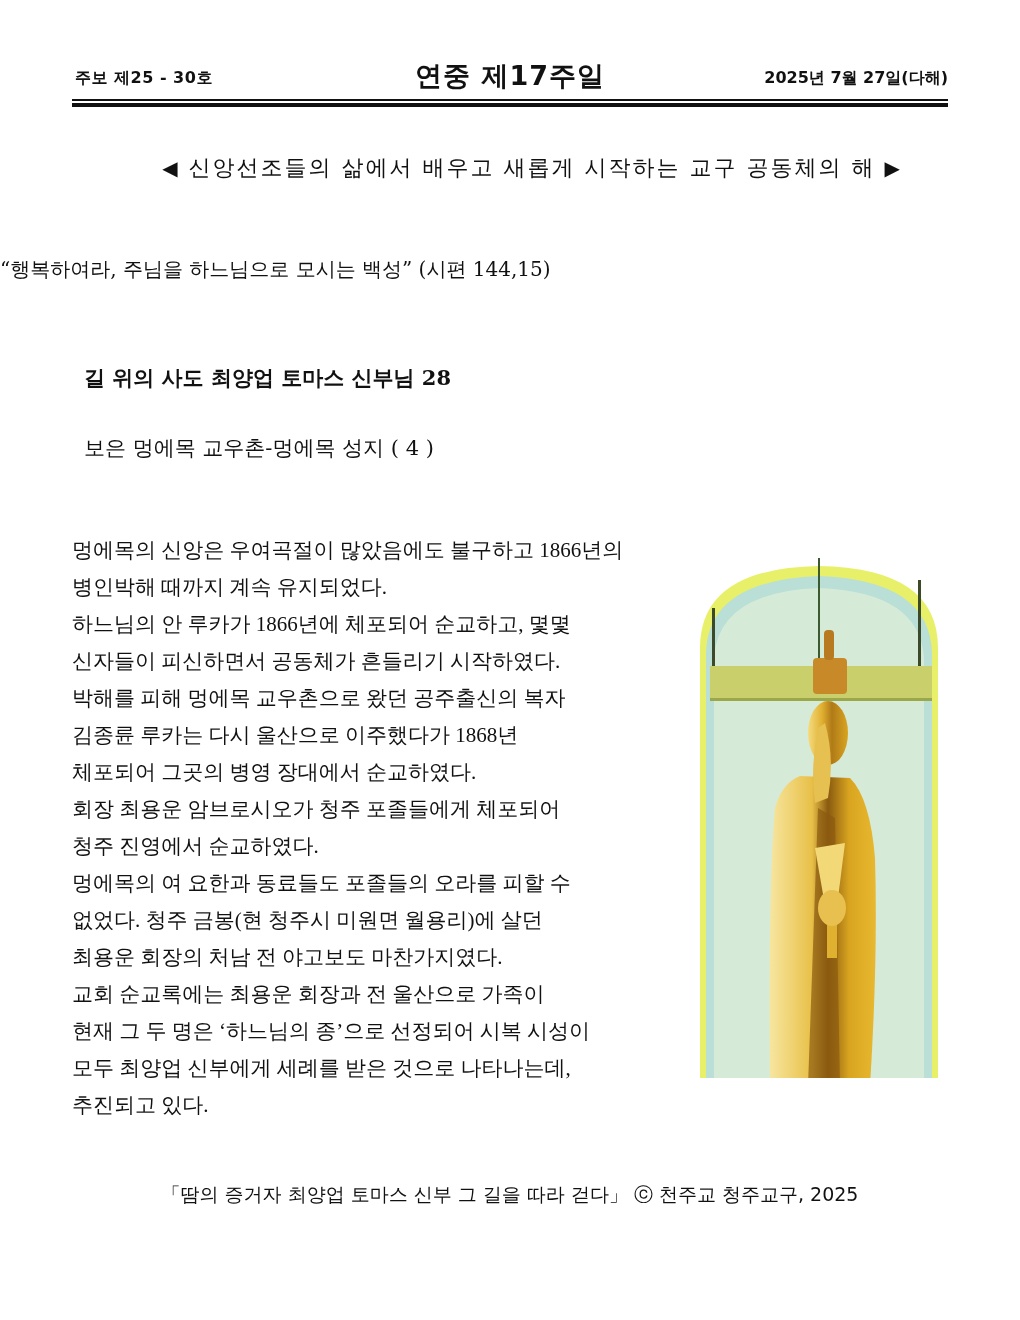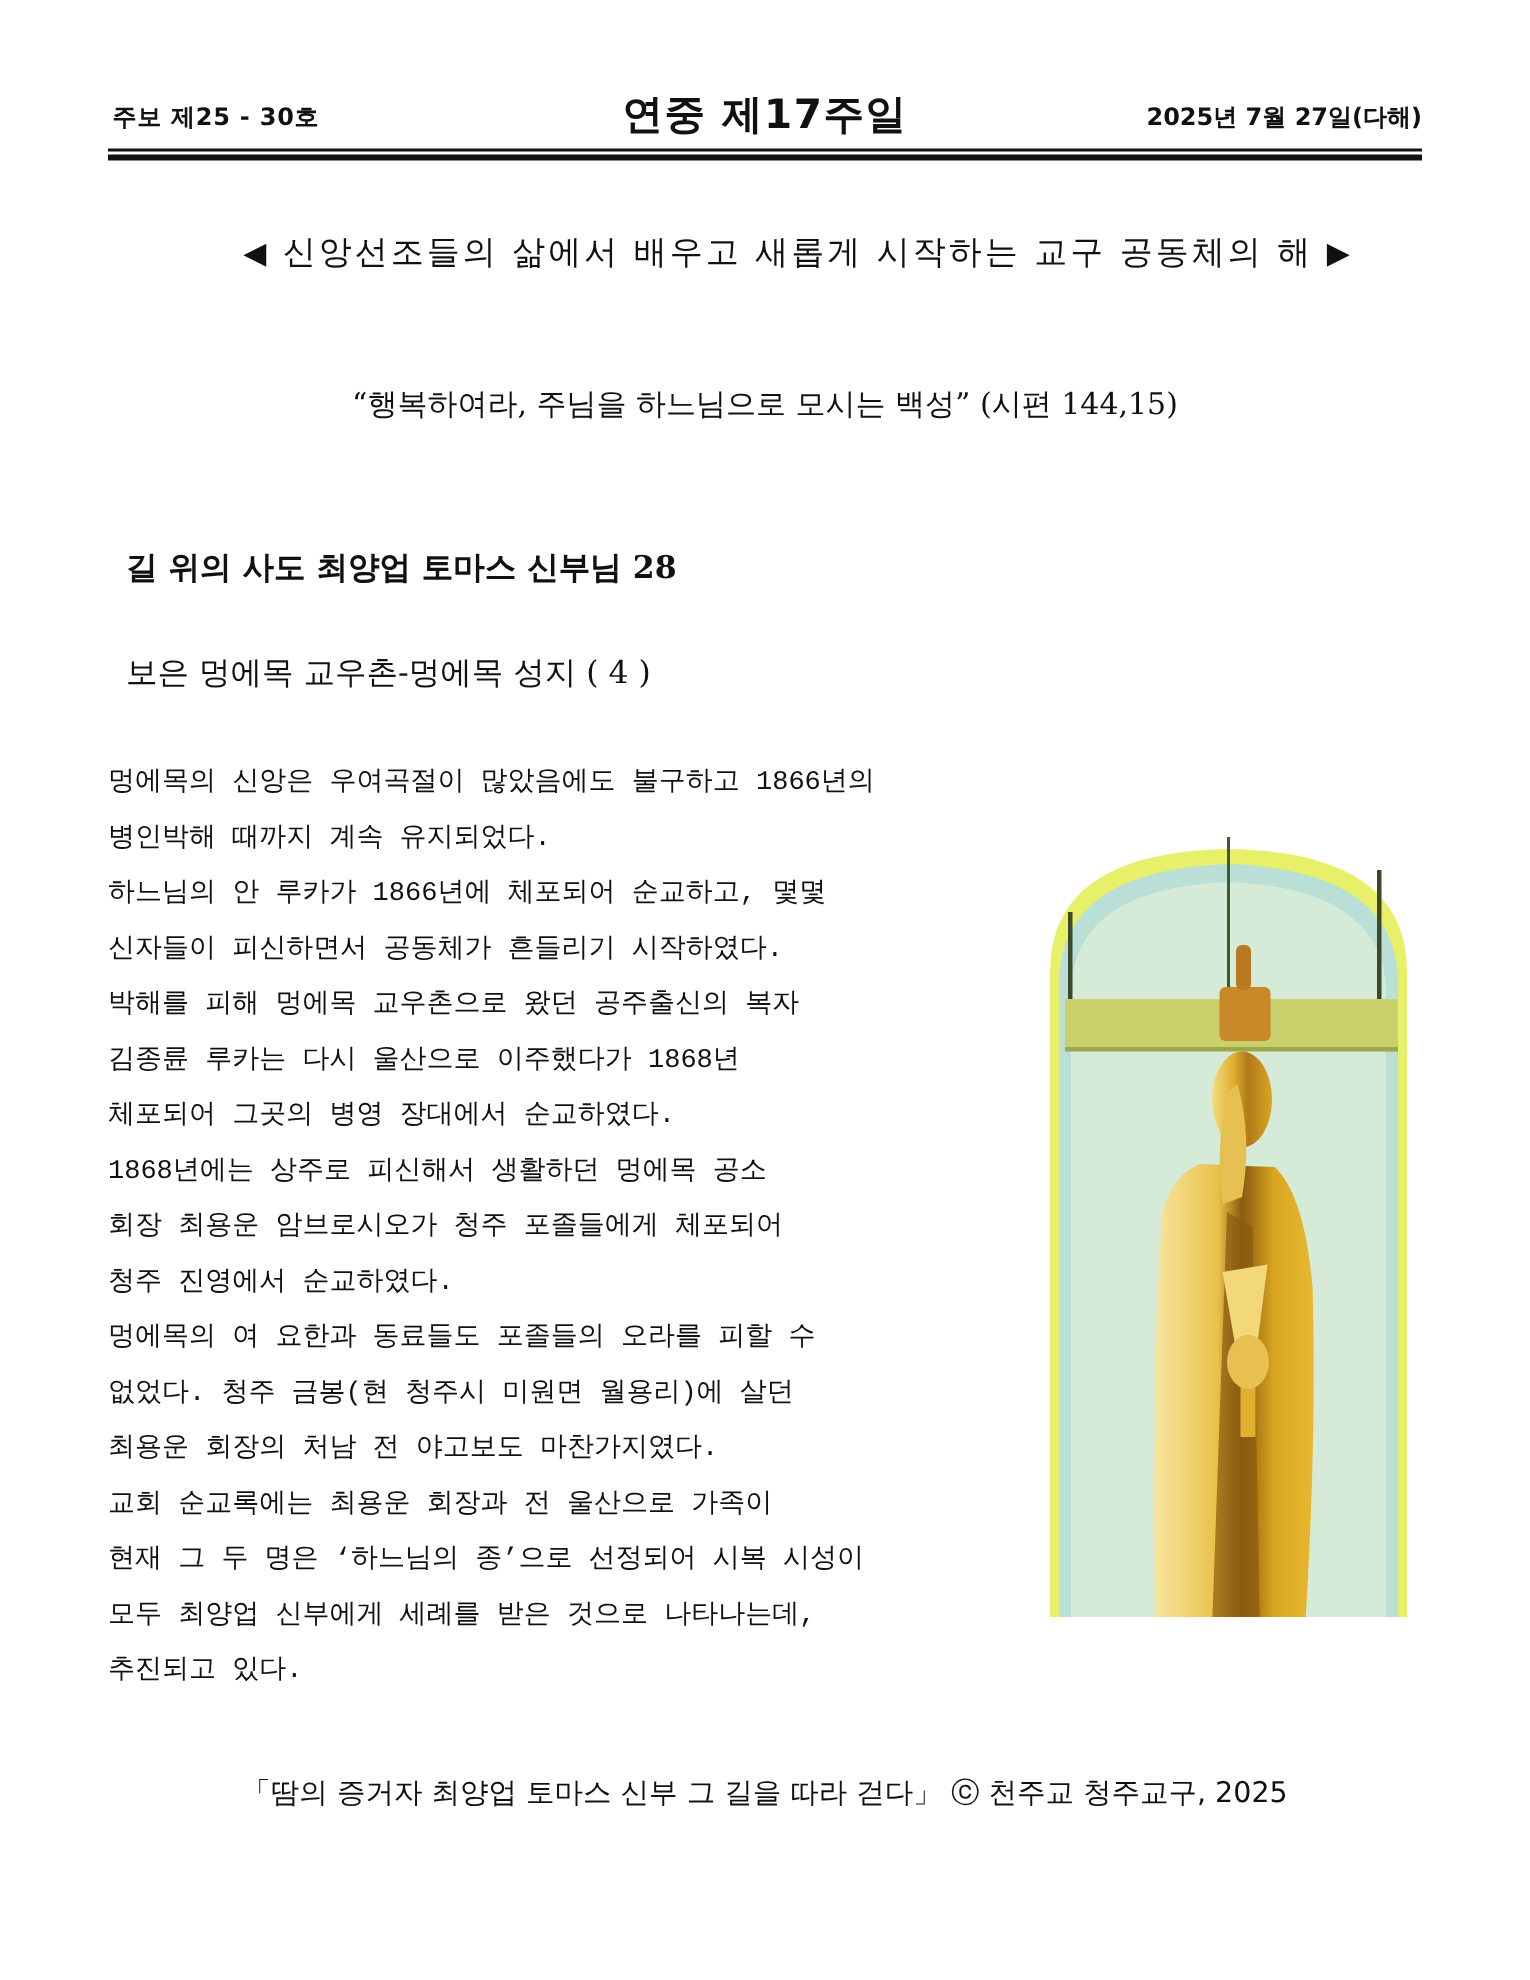--- a/index.html
+++ b/index.html
@@ -6,25 +6,25 @@
   body { width: 1020px; height: 1320px; position: relative; overflow: hidden;
          font-family: "DejaVu Sans", "Liberation Sans", sans-serif; color: #111; }
   .abs { position: absolute; }
   .hdr-left { left: 75px; top: 68px; font-size: 16px; font-weight: bold; letter-spacing: 0.5px; }
   .hdr-center { left: 0; width: 1020px; top: 58px; text-align: center; font-size: 27px; font-weight: bold; letter-spacing: 1px; }
   .hdr-right { right: 72px; top: 68px; font-size: 16px; font-weight: bold; }
   .rule-thin { left: 72px; width: 876px; top: 99px; height: 2px; background: #111; }
   .rule-thick { left: 72px; width: 876px; top: 103px; height: 4px; background: #111; }
   .theme { left: 0; width: 1020px; top: 153px; text-align: center; font-size: 22px; letter-spacing: 2px; padding-left: 22px; }
   .theme .tri { font-size: 20px; }
-  .quote { left: 0; width: 1020px; top: 256px; text-align: center; font-family: "DejaVu Serif", "Liberation Serif", serif; font-size: 20px; }
+  .quote { left: 0; width: 1020px; top: 256px; font-family: "DejaVu Serif", "Liberation Serif", serif; font-size: 20px; }
   .sec-title { left: 84px; top: 364px; font-size: 21px; font-weight: bold; font-family: "DejaVu Serif", "Liberation Serif", serif; }
   .subtitle { left: 72px; top: 434px; font-size: 21px; font-family: "DejaVu Serif", "Liberation Serif", serif; margin-left: 12px; }
-  .body-text { left: 72px; top: 504px; width: 640px; font-size: 18px; line-height: 37px;
-               font-family: Liberation Mono, monospace; }
+  .body-text { left: 72px; top: 532px; width: 640px; font-size: 21px; line-height: 37px;
+               font-family: Liberation Serif, serif; }
   .body-text div { white-space: nowrap; }
   .photo { left: 700px; top: 558px; width: 238px; height: 528px; overflow: hidden; }
   .footer { left: 0; width: 1020px; top: 1182px; text-align: center; font-size: 19px; }
 </style>
 </head>
 <body>
 
 <div class="abs hdr-left">주보 제25 - 30호</div>
 <div class="abs hdr-center">연중 제17주일</div>
 <div class="abs hdr-right">2025년 7월 27일(다해)</div>
@@ -46,21 +46,20 @@
 <div class="abs subtitle">보은 멍에목 교우촌-멍에목 성지 ( 4 )</div>
 
 <div class="abs body-text">
   <div>멍에목의 신앙은 우여곡절이 많았음에도 불구하고 1866년의</div>
   <div>병인박해 때까지 계속 유지되었다.</div>
   <div>하느님의 안 루카가 1866년에 체포되어 순교하고, 몇몇</div>
   <div>신자들이 피신하면서 공동체가 흔들리기 시작하였다.</div>
   <div>박해를 피해 멍에목 교우촌으로 왔던 공주출신의 복자</div>
   <div>김종륜 루카는 다시 울산으로 이주했다가 1868년</div>
   <div>체포되어 그곳의 병영 장대에서 순교하였다.</div>
-  <div>1868년에는 상주로 피신해서 생활하던 멍에목 공소</div>
   <div>회장 최용운 암브로시오가 청주 포졸들에게 체포되어</div>
   <div>청주 진영에서 순교하였다.</div>
   <div>멍에목의 여 요한과 동료들도 포졸들의 오라를 피할 수</div>
   <div>없었다. 청주 금봉(현 청주시 미원면 월용리)에 살던</div>
   <div>최용운 회장의 처남 전 야고보도 마찬가지였다.</div>
   <div>교회 순교록에는 최용운 회장과 전 울산으로 가족이</div>
   <div>현재 그 두 명은 ‘하느님의 종’으로 선정되어 시복 시성이</div>
   <div>모두 최양업 신부에게 세례를 받은 것으로 나타나는데,</div>
   <div>추진되고 있다.</div>
 </div>

